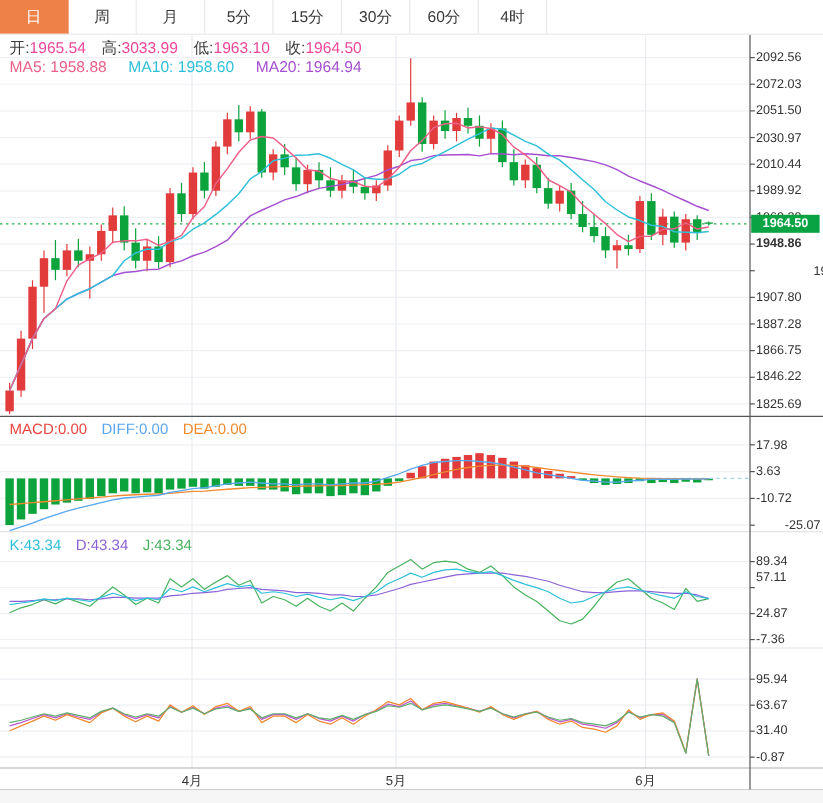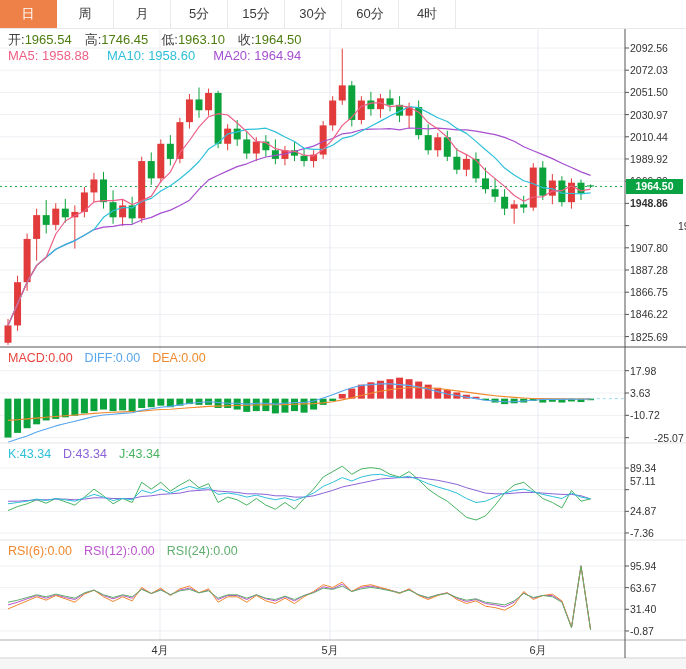--- a/index.html
+++ b/index.html
@@ -7,21 +7,21 @@
   #app{position:relative;width:686px;height:669px;background:#fff;overflow:hidden;}
   
   .tabbar{position:absolute;top:0;left:0;width:686px;height:29px;display:flex;background:#fff;border-bottom:1px solid #e9e9ec;box-sizing:border-box;}
   .tab{width:57px;height:28px;line-height:28px;text-align:center;font-size:13px;color:#3a3a3a;border-right:1px solid #e9e9ec;box-sizing:border-box;cursor:pointer;}
   .tab.active{background:#ee8147;color:#fff;border-right-color:#ee8147;}
   
   #chart-svg{position:absolute;top:0;left:0;}
   
   .row1{position:absolute;top:31px;left:8px;font-size:13px;display:flex;gap:13px;white-space:nowrap;}
   .pair .lbl{color:#3d3d3d;}
-  .pair .val{color:#4d7c0f;}
+  .pair .val{color:#ec4899;}
   .row2{position:absolute;top:48px;left:8px;font-size:13px;display:flex;gap:18px;white-space:nowrap;}
   .ma5{color:#ed5f87}.ma10{color:#2fc0d9}.ma20{color:#a64fd0}
   
   .phead{position:absolute;left:8px;font-size:12.5px;display:flex;gap:12px;white-space:nowrap;}
   #macd-header{top:351px}
   #kdj-header{top:447px}
   #rsi-header{top:544px}
   .macd-c{color:#e8453f}.diff-c{color:#58a6ee}.dea-c{color:#f08a2e}
   .k-c{color:#2fc0d9}.d-c{color:#8a63d8}.j-c{color:#47b35f}
   .rsi6-c{color:#f0882e}.rsi12-c{color:#bc55ce}.rsi24-c{color:#5fae6e}
@@ -309,21 +309,21 @@
     <div class="tab">30分</div>
     <div class="tab">60分</div>
     <div class="tab">4时</div>
   </div>
 
   <div class="row1">
     <span class="pair">
       <span class="lbl">开:</span><span class="val">1965.54</span>
     </span>
     <span class="pair">
-      <span class="lbl">高:</span><span class="val">1746.45</span>
+      <span class="lbl">高:</span><span class="val">3033.99</span>
     </span>
     <span class="pair">
       <span class="lbl">低:</span><span class="val">1963.10</span>
     </span>
     <span class="pair">
       <span class="lbl">收:</span><span class="val">1964.50</span>
     </span>
   </div>
 
   <div class="row2">
@@ -334,25 +334,20 @@
 
   <div id="macd-header" class="phead">
     <span class="macd-c">MACD:0.00</span>
     <span class="diff-c">DIFF:0.00</span>
     <span class="dea-c">DEA:0.00</span>
   </div>
   <div id="kdj-header" class="phead">
     <span class="k-c">K:43.34</span>
     <span class="d-c">D:43.34</span>
     <span class="j-c">J:43.34</span>
-  </div>
-  <div id="rsi-header" class="phead">
-    <span class="rsi6-c">RSI(6):0.00</span>
-    <span class="rsi12-c">RSI(12):0.00</span>
-    <span class="rsi24-c">RSI(24):0.00</span>
   </div>
 
   <div id="axis-ticks">
       <div class="tick" style="top: 48px;">2092.56</div>
       <div class="tick" style="top: 70.2011px;">2072.03</div>
       <div class="tick" style="top: 92.4023px;">2051.50</div>
       <div class="tick" style="top: 114.603px;">2030.97</div>
       <div class="tick" style="top: 136.805px;">2010.44</div>
       <div class="tick" style="top: 158.995px;">1989.92</div>
       <div class="tick" style="top: 181.196px;">1969.39</div>

